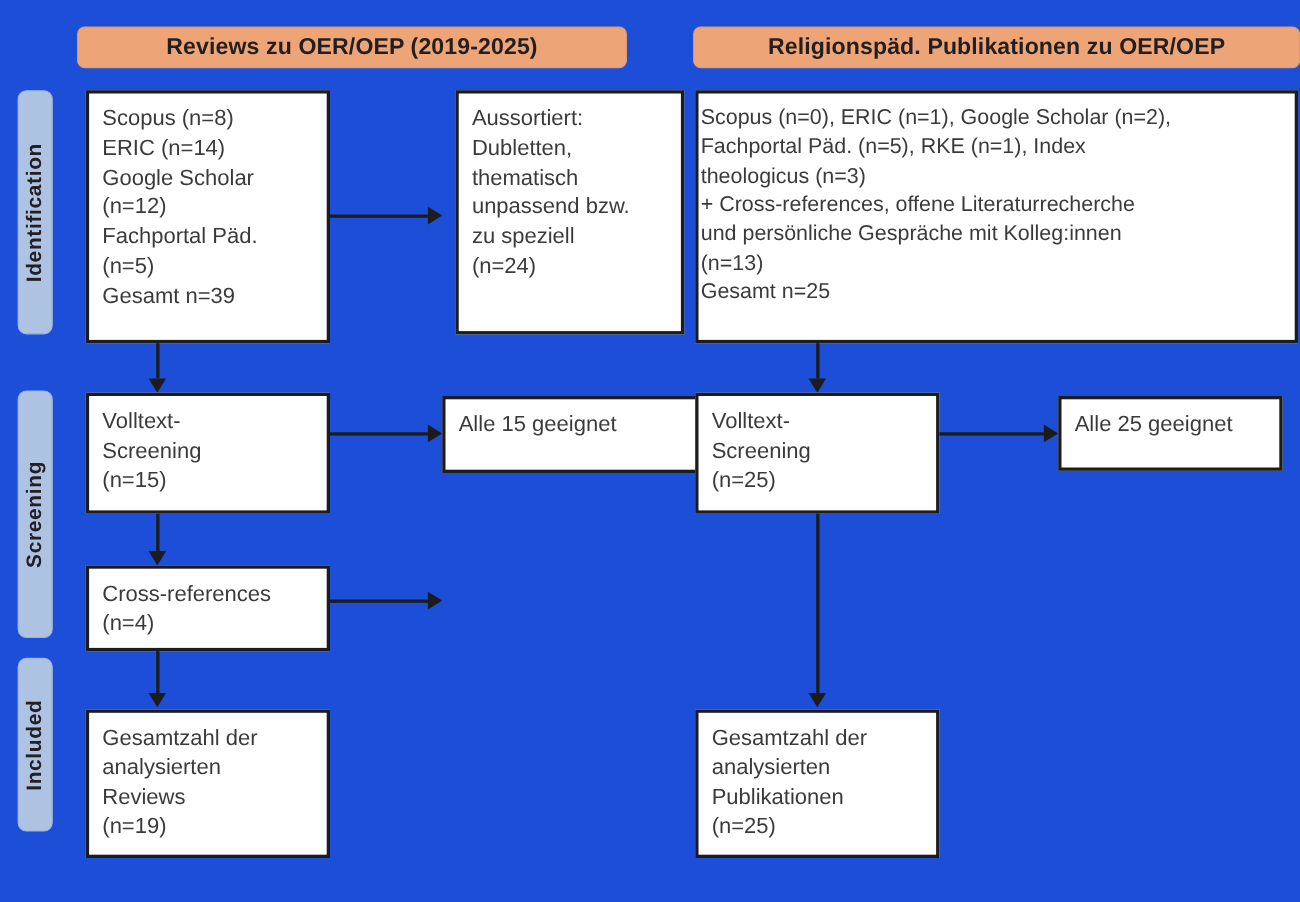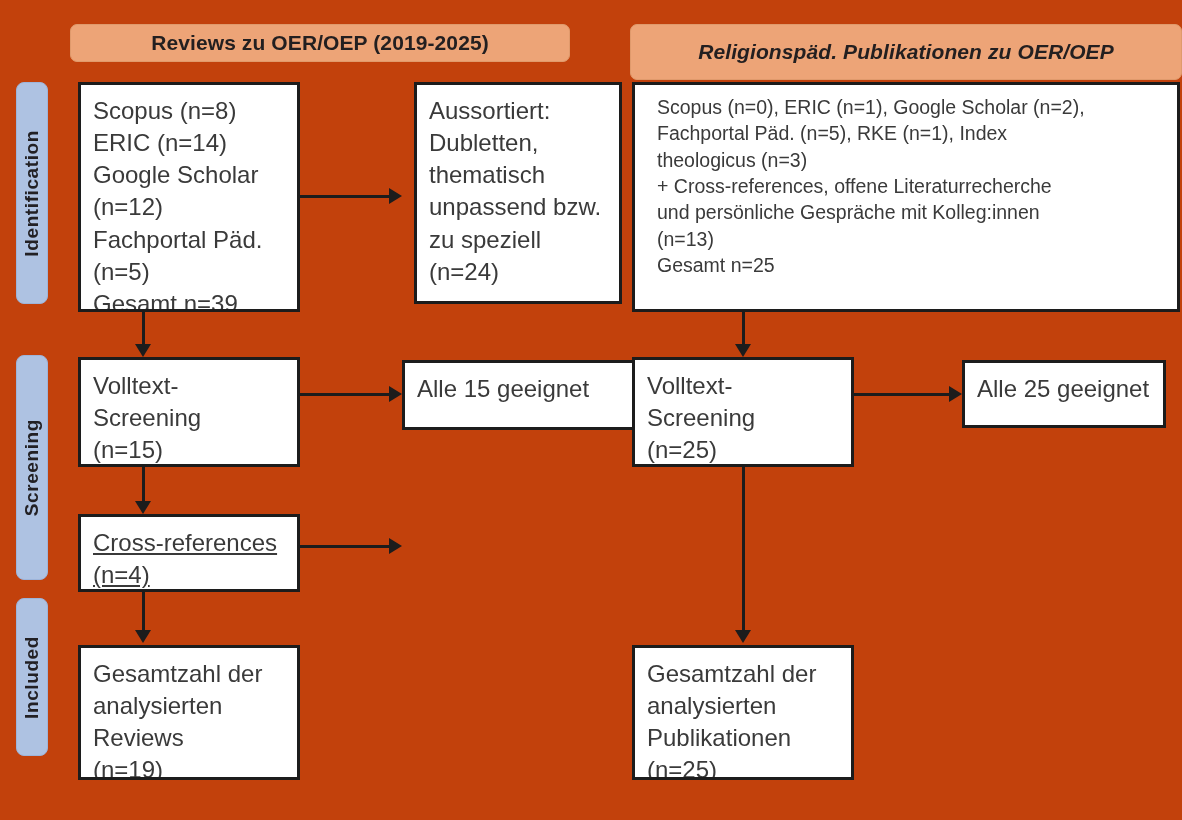--- a/index.html
+++ b/index.html
@@ -4,21 +4,21 @@
 <style>
   html, body {
     margin: 0;
     padding: 0;
     background: #ffffff;
   }
   #canvas {
     position: relative;
     width: 1182px;
     height: 820px;
-    background: #c2410c;
+    background: #1d4ed8;
     font-family: "Liberation Sans", sans-serif;
     overflow: hidden;
   }
 
   
   .col-header {
     position: absolute;
     background: #eda477;
     border: 1px solid #e09a6c;
     border-radius: 7px;
@@ -55,29 +55,29 @@
   }
 
   
   .node {
     position: absolute;
     background: #ffffff;
     border: 3px solid #1c1c1c;
     box-sizing: border-box;
     padding: 10px 10px 4px 12px;
     color: #3a3a3a;
-    font-size: 24px;
+    font-size: 20px;
     line-height: 1.34;
     white-space: pre-line;
     overflow: hidden;
   }
   .node.dense {
     font-size: 19.5px;
     line-height: 1.35;
-    padding: 9px 8px 6px 22px;
+    padding: 9px 8px 6px 2px;
   }
 
   
   .vline {
     position: absolute;
     background: #1c1c1c;
     width: 3px;
   }
   .hline {
     position: absolute;
@@ -103,21 +103,21 @@
 </style>
 </head>
 <body>
 
 <div id="canvas">
 
   <div class="col-header" style="left:70px; top:24px; width:500px; height:38px;">
     <span>Reviews zu OER/OEP (2019-2025)</span>
   </div>
 
-  <div class="col-header" style="left:630px; top:24px; width:552px; height:56px;font-style:italic;">
+  <div class="col-header" style="left:630px; top:24px; width:552px; height:38px;">
     <span>Religionspäd. Publikationen zu OER/OEP</span>
   </div>
 
   <div class="phase-pill" style="left:16px; top:82px; width:32px; height:222px;">
     <span>Identification</span>
   </div>
 
   <div class="phase-pill" style="left:16px; top:355px; width:32px; height:225px;">
     <span>Screening</span>
   </div>
@@ -152,21 +152,21 @@
 (n=15)</div>
 
   <div class="node" style="left:402px; top:360px; width:236px; height:70px;">Alle 15 geeignet</div>
 
   <div class="hline" style="left:300px; top:393px; width:89px;"></div>
   <div class="arrow-right" style="left:389px; top:386px;"></div>
 
   <div class="vline" style="left:142px; top:467px; height:34px;"></div>
   <div class="arrow-down" style="left:135px; top:501px;"></div>
 
-  <div class="node" style="left:78px; top:514px; width:222px; height:78px;text-decoration:underline;">Cross-references
+  <div class="node" style="left:78px; top:514px; width:222px; height:78px;">Cross-references
 (n=4)</div>
 
 
   <div class="hline" style="left:300px; top:545px; width:89px;"></div>
   <div class="arrow-right" style="left:389px; top:538px;"></div>
 
   <div class="vline" style="left:142px; top:592px; height:38px;"></div>
   <div class="arrow-down" style="left:135px; top:630px;"></div>
 
   <div class="node" style="left:78px; top:645px; width:222px; height:135px;">Gesamtzahl der

